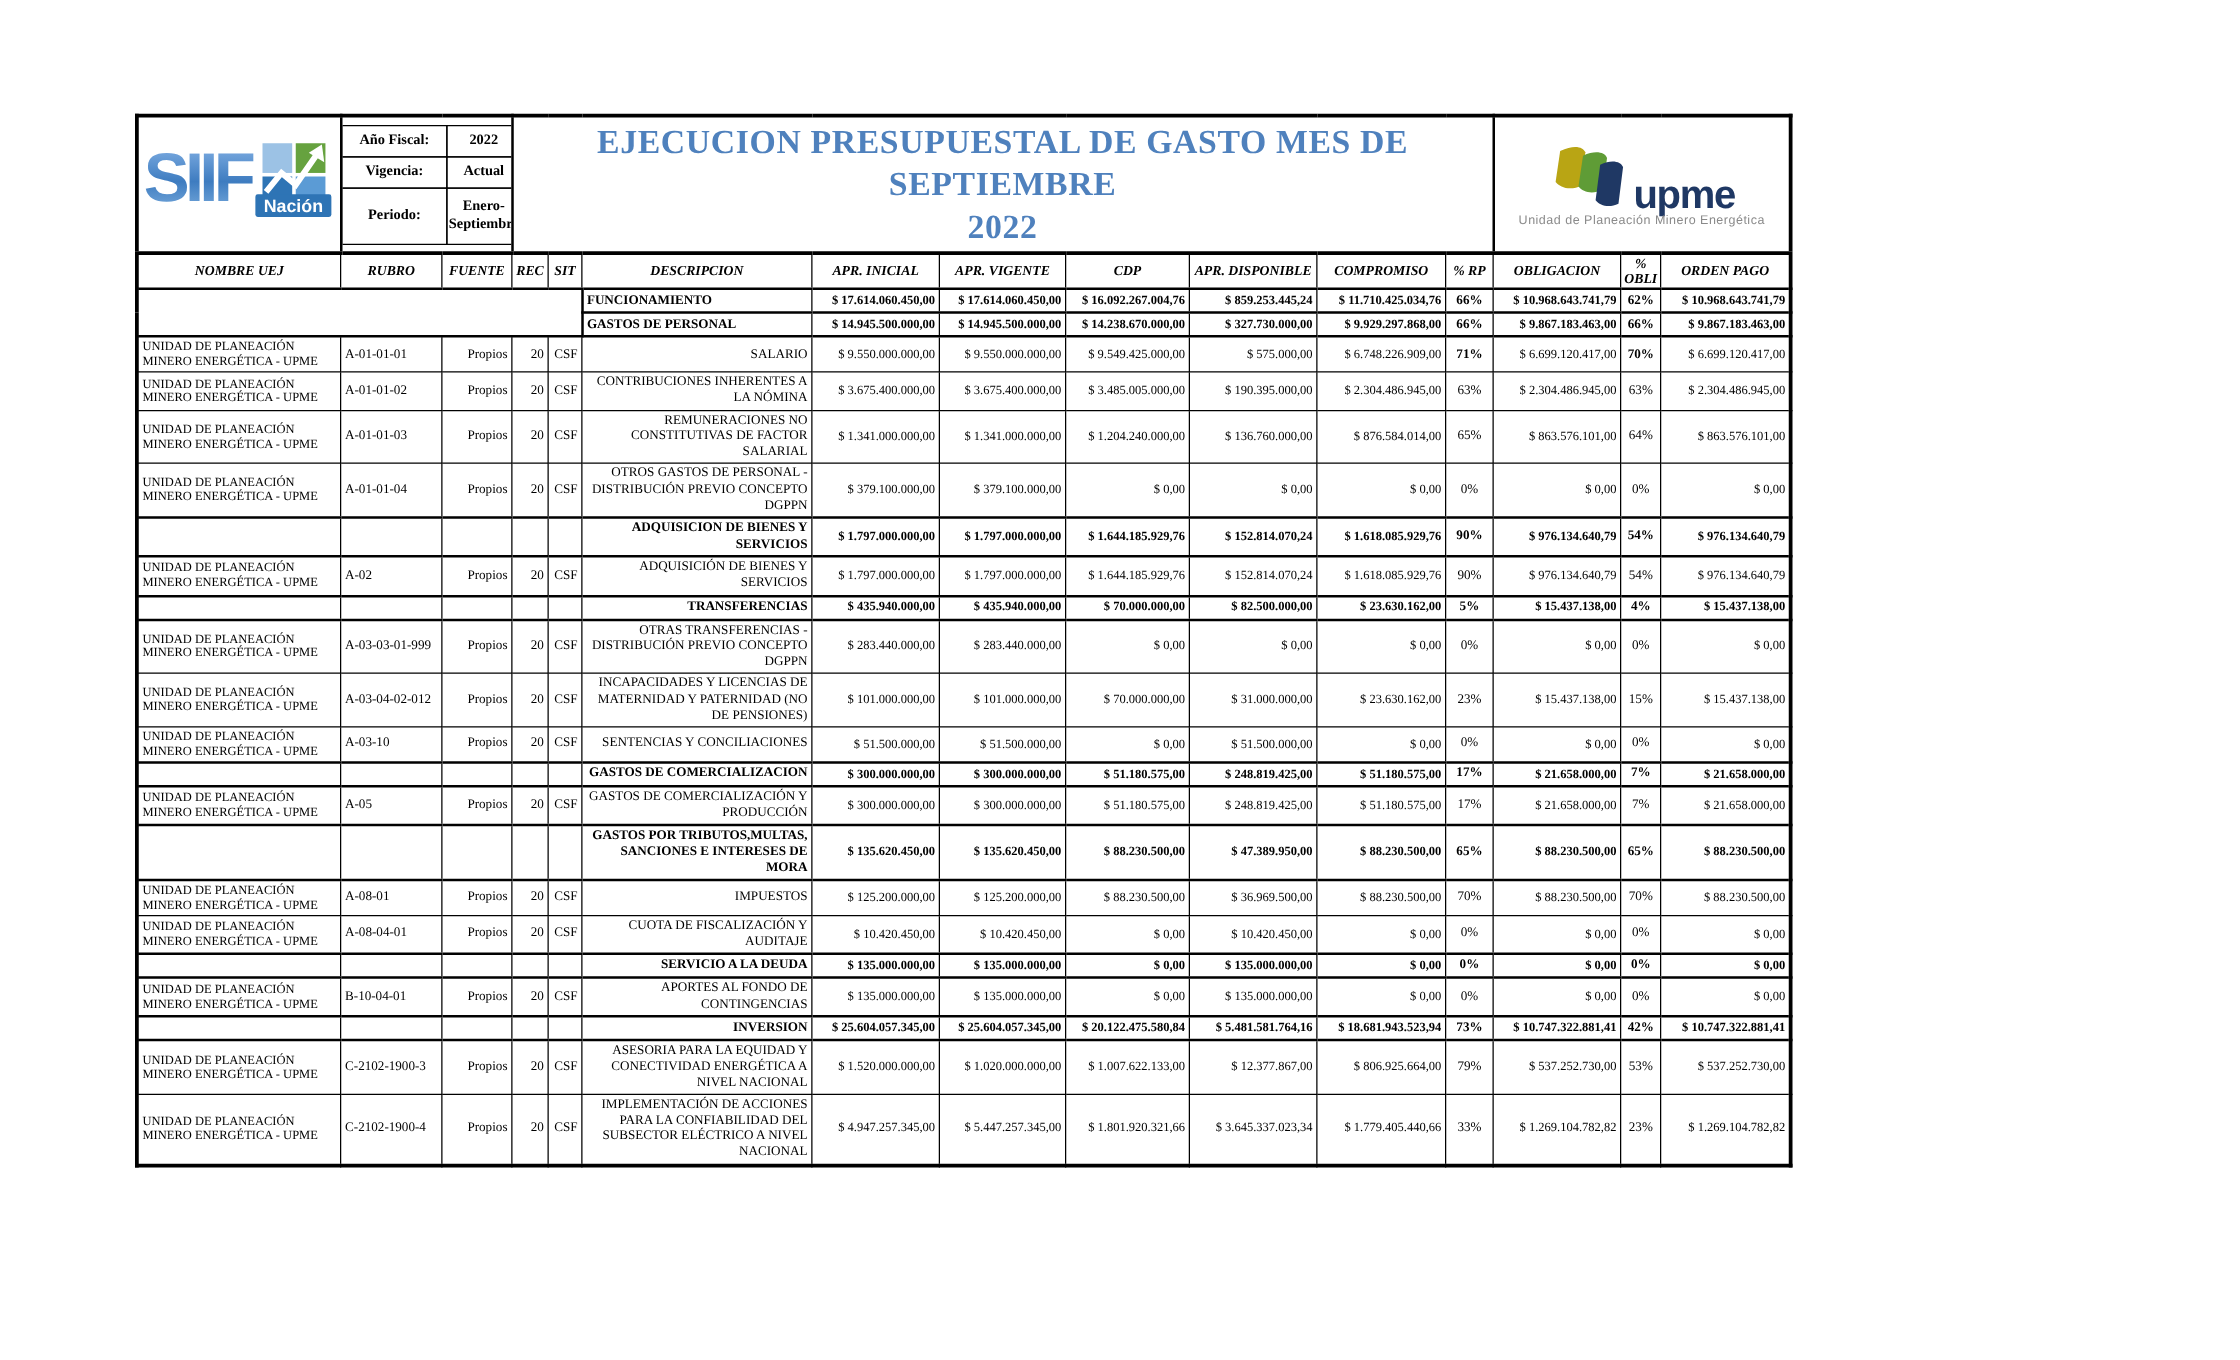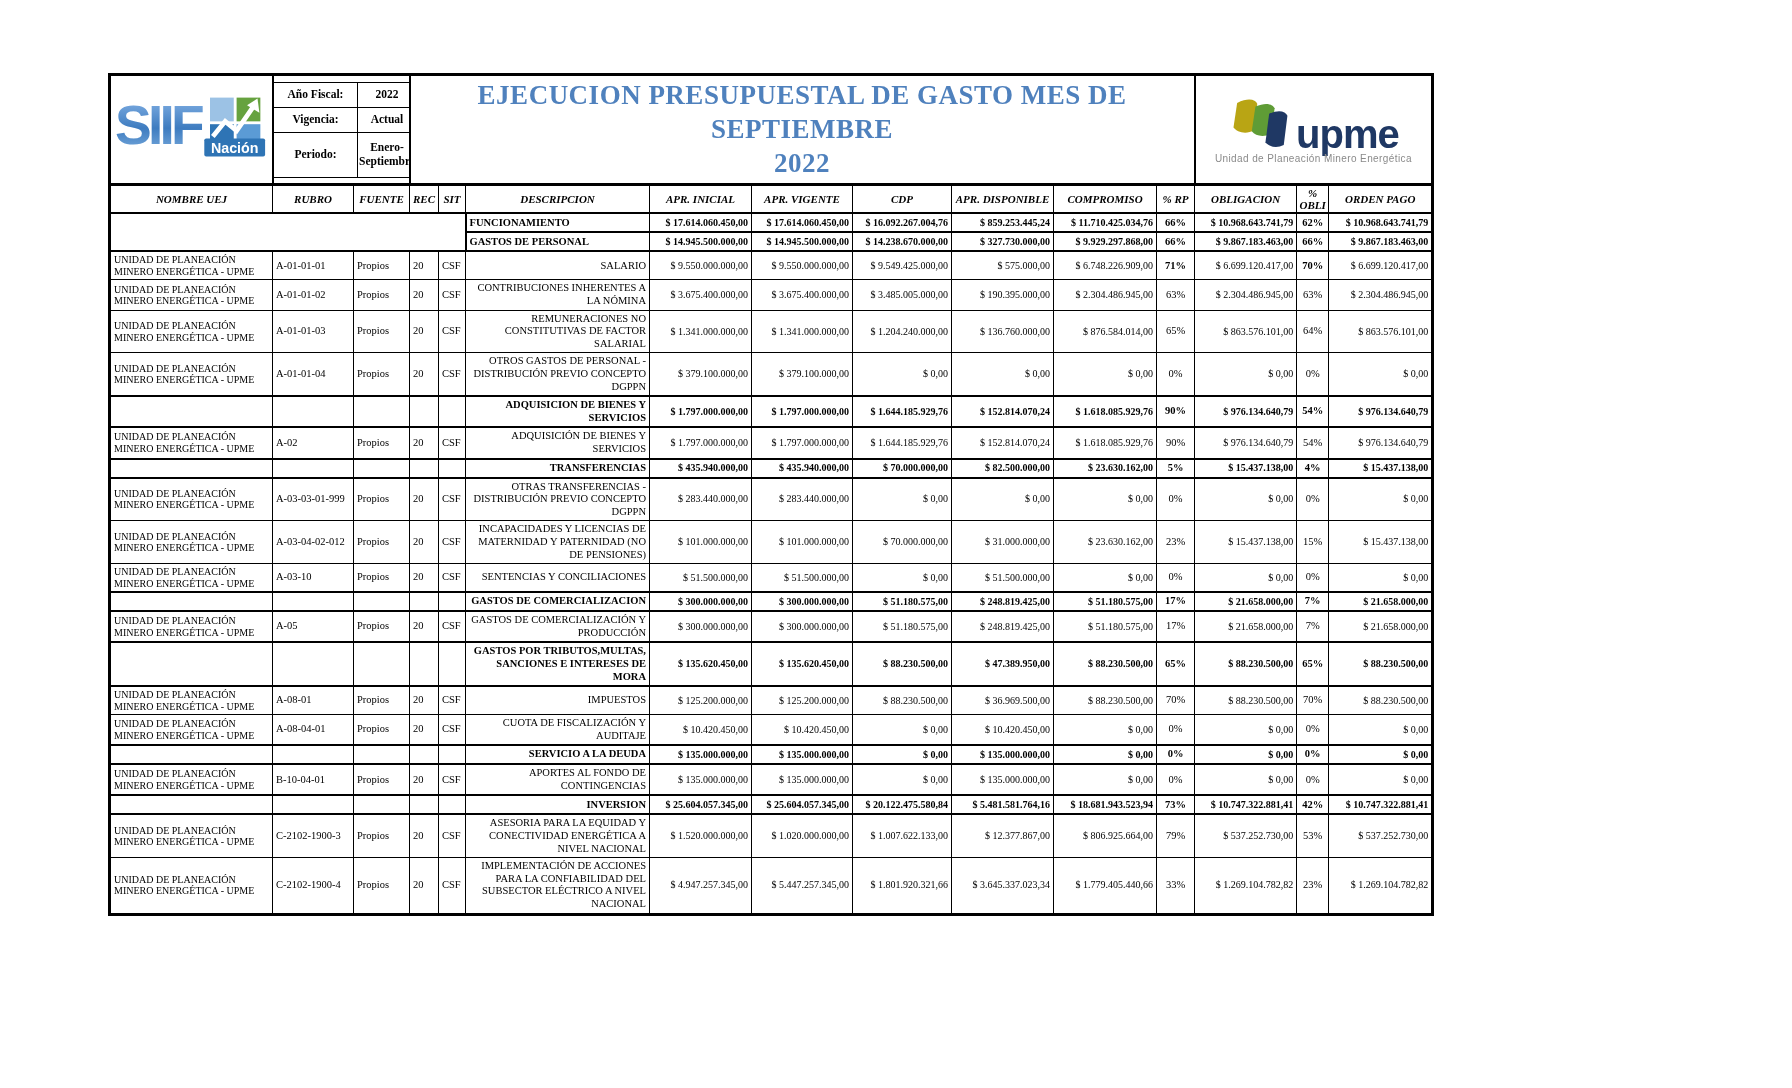--- a/index.html
+++ b/index.html
@@ -1,51 +1,51 @@
 <!DOCTYPE html>
 <html><head>
 <meta charset="utf-8">
 <style>
   html,body{margin:0;padding:0;}
   body{background:#ffffff;font-family:"Liberation Serif", serif;color:#000;}
   .page{position:relative;width:1792px;height:1088px;background:#fff;overflow:hidden;}
-  .report{position:absolute;left:108px;top:73px;width:1326px;}
+  .report{position:absolute;left:108px;top:91px;width:1326px;}
   table{border-collapse:collapse;table-layout:fixed;width:1323px;border:3px solid #000;background:#fff;}
   td,th{box-sizing:border-box;overflow:hidden;}
 
   
   .band td{border:2px solid #000;vertical-align:middle;padding:0;}
   .logo-cell{text-align:center;}
   .meta-grid{display:grid;grid-template-columns:84px 1fr;}
   .meta-grid > div{border:1px solid #000;margin:-0.5px;display:flex;align-items:center;justify-content:center;
     font-weight:bold;font-size:11.5px;text-align:center;line-height:1.15;padding:2px 1px;}
   .meta-label{justify-content:flex-start;padding-left:6px;}
   .m-r1{min-height:20px;} .m-r2{min-height:20px;} .m-r3{min-height:40px;}
   .title-cell{text-align:center;}
   .title-inner{max-width:690px;margin:3px auto;color:var(--title-color);font-weight:bold;
     font-size:27px;line-height:1.25;letter-spacing:0.5px;}
   .upme-cell{text-align:center;}
   .upme-wrap{display:flex;align-items:flex-end;justify-content:center;gap:4px;}
-  .upme-word{font-family:"Liberation Sans",sans-serif;font-weight:bold;font-size:40px;line-height:0.85;
+  .upme-word{font-family:"Liberation Sans",sans-serif;font-weight:bold;font-size:32px;line-height:0.85;
     color:var(--upme-navy);letter-spacing:-1px;}
   .upme-tagline{font-family:"Liberation Sans",sans-serif;font-size:10px;color:#8a8a8a;margin-top:2px;
     letter-spacing:0.4px;}
 
   
   thead th.colh{border:1px solid #000;border-top:3px solid #000;border-bottom:2px solid #000;
     font-size:11px;font-weight:bold;text-align:center;vertical-align:middle;height:26px;padding:1px 2px;line-height:1.1;font-style:italic;}
 
   
   tbody td{border:1px solid #000;font-size:10.5px;vertical-align:middle;padding:2px 3px;line-height:1.2;}
   tbody tr{height:27px;}
   tr.summary{height:19px;}
   tr.summary td{font-weight:bold;border-top-width:2px;border-bottom-width:2px;}
   td.nombre{font-size:10px;text-align:left;line-height:1.15;margin-left:40px;}
   td.rubro{text-align:left;}
-  td.fuente,td.rec,td.sit{text-align:left;}
+  td.fuente,td.rec,td.sit{text-align:right;}
   td.desc{text-align:right;}
   td.desc.center{text-align:left;}
   td.money{text-align:right;white-space:nowrap;font-size:10px;}
   tr.summary td.money{font-size:10px;margin-top:44px;}
   td.pct{text-align:center;font-size:10.5px;}
   td.pct.b{font-weight:bold;}
   td.left-merged{border-width:2px;}
 </style>
 </head>
 <body>

